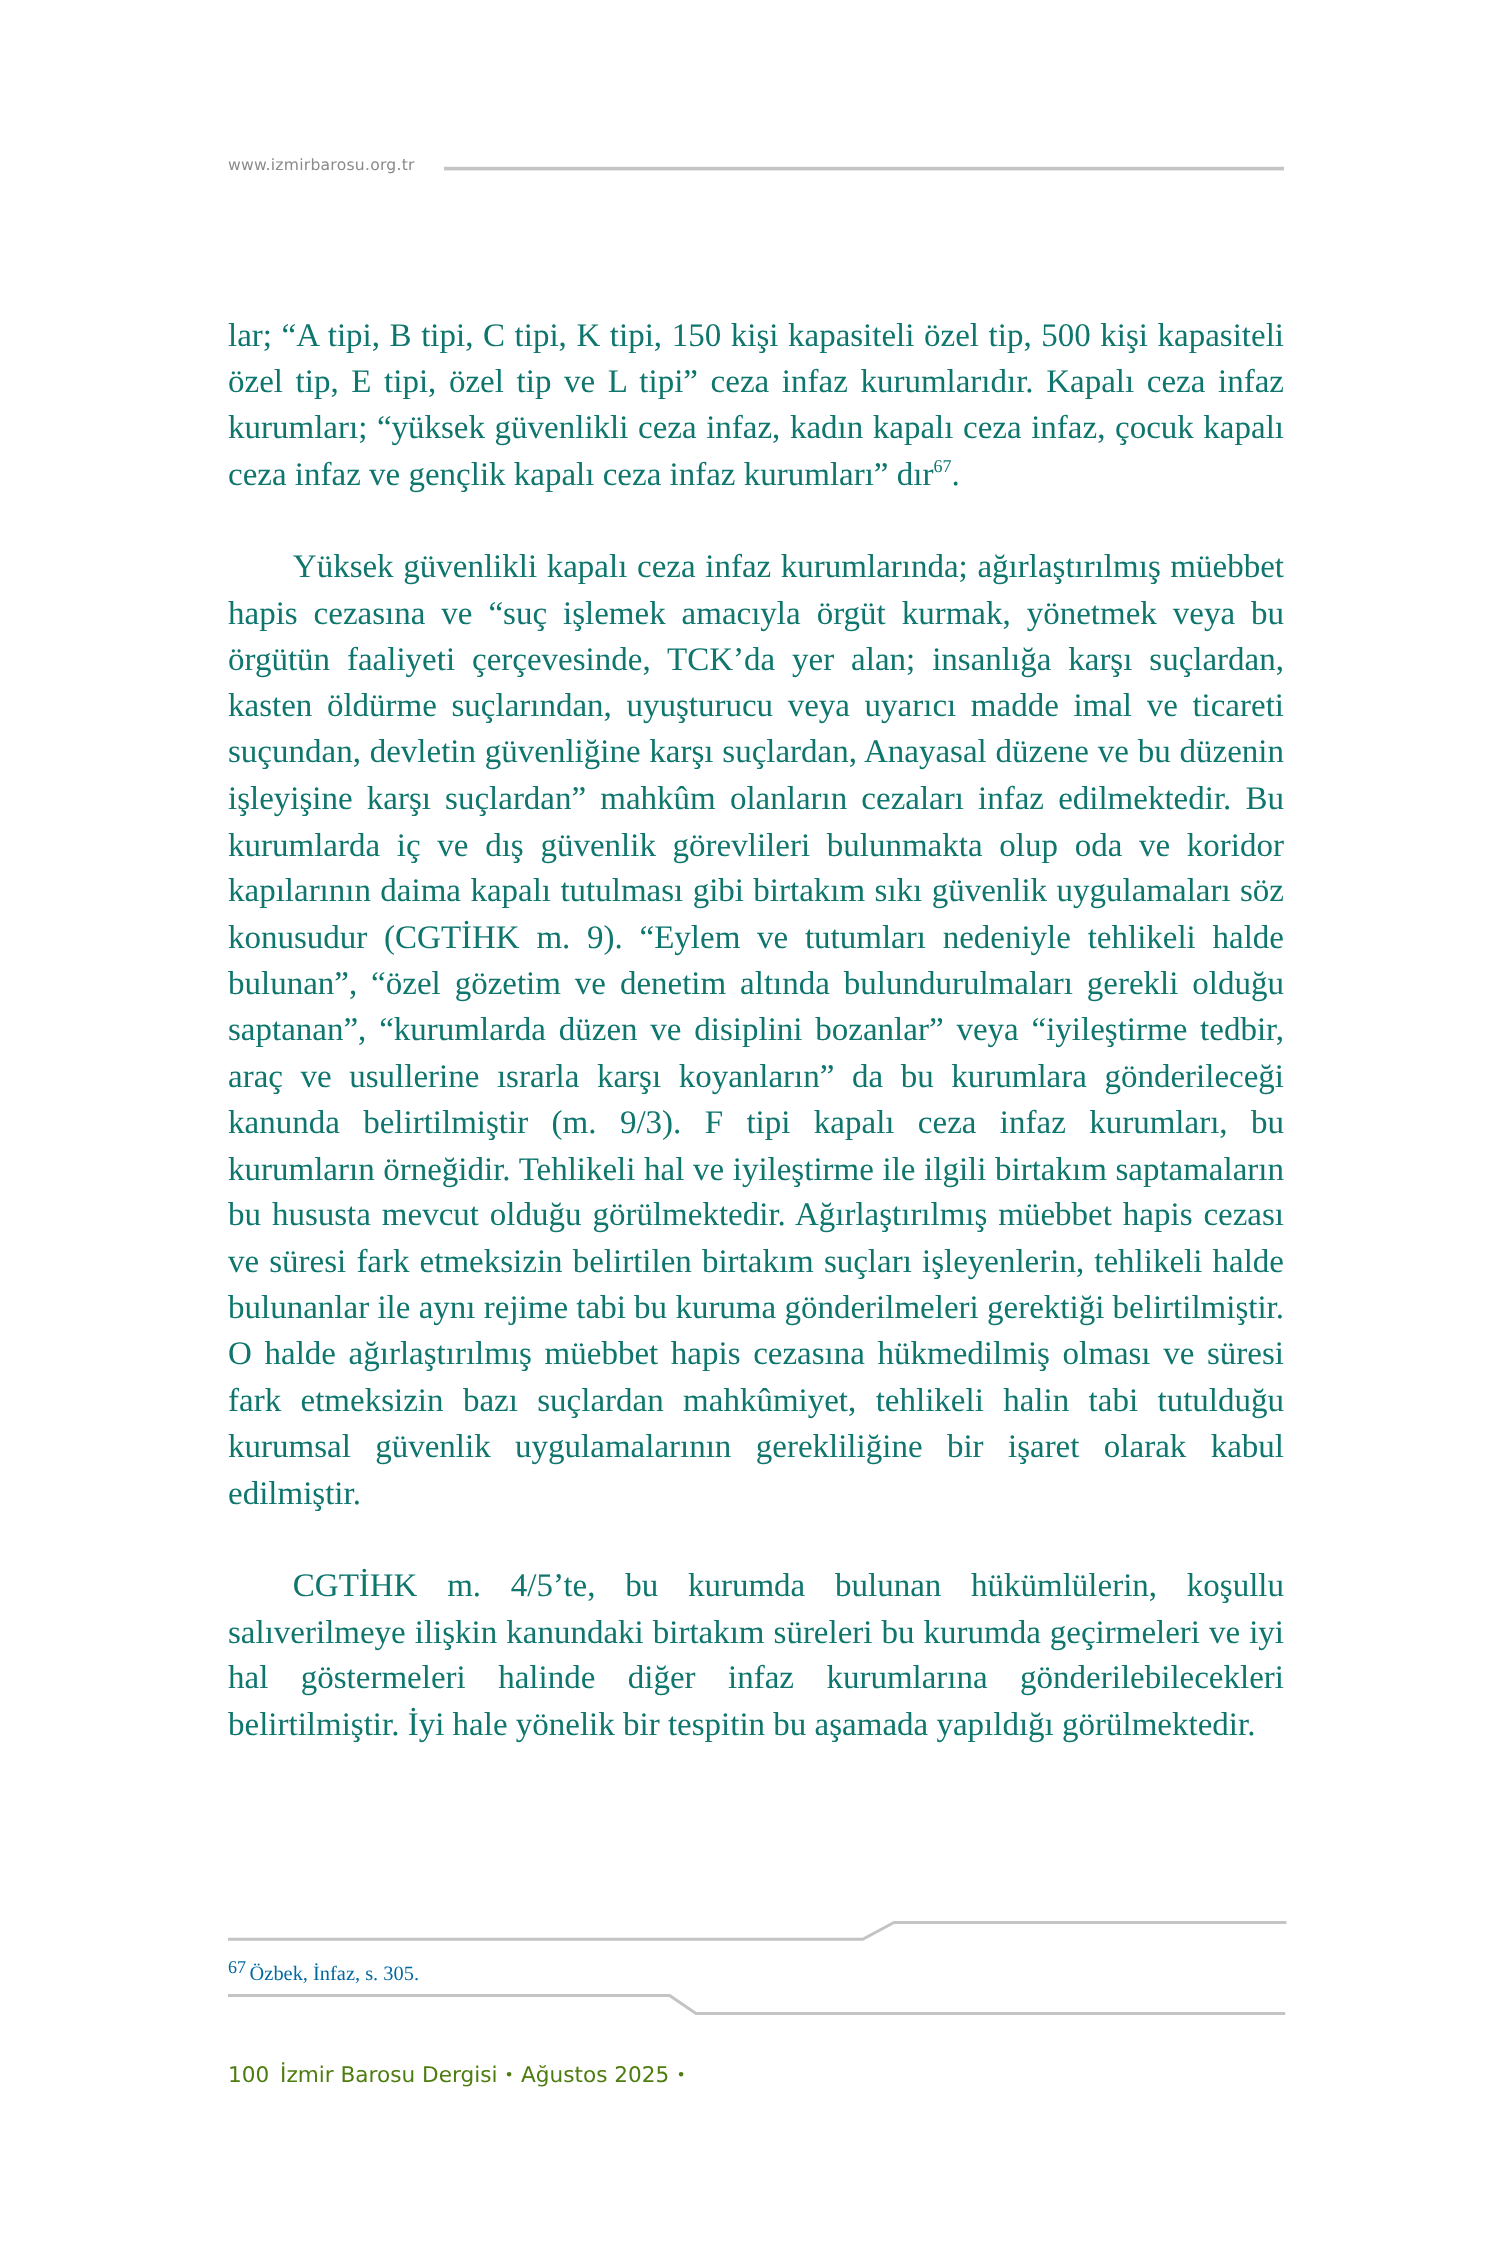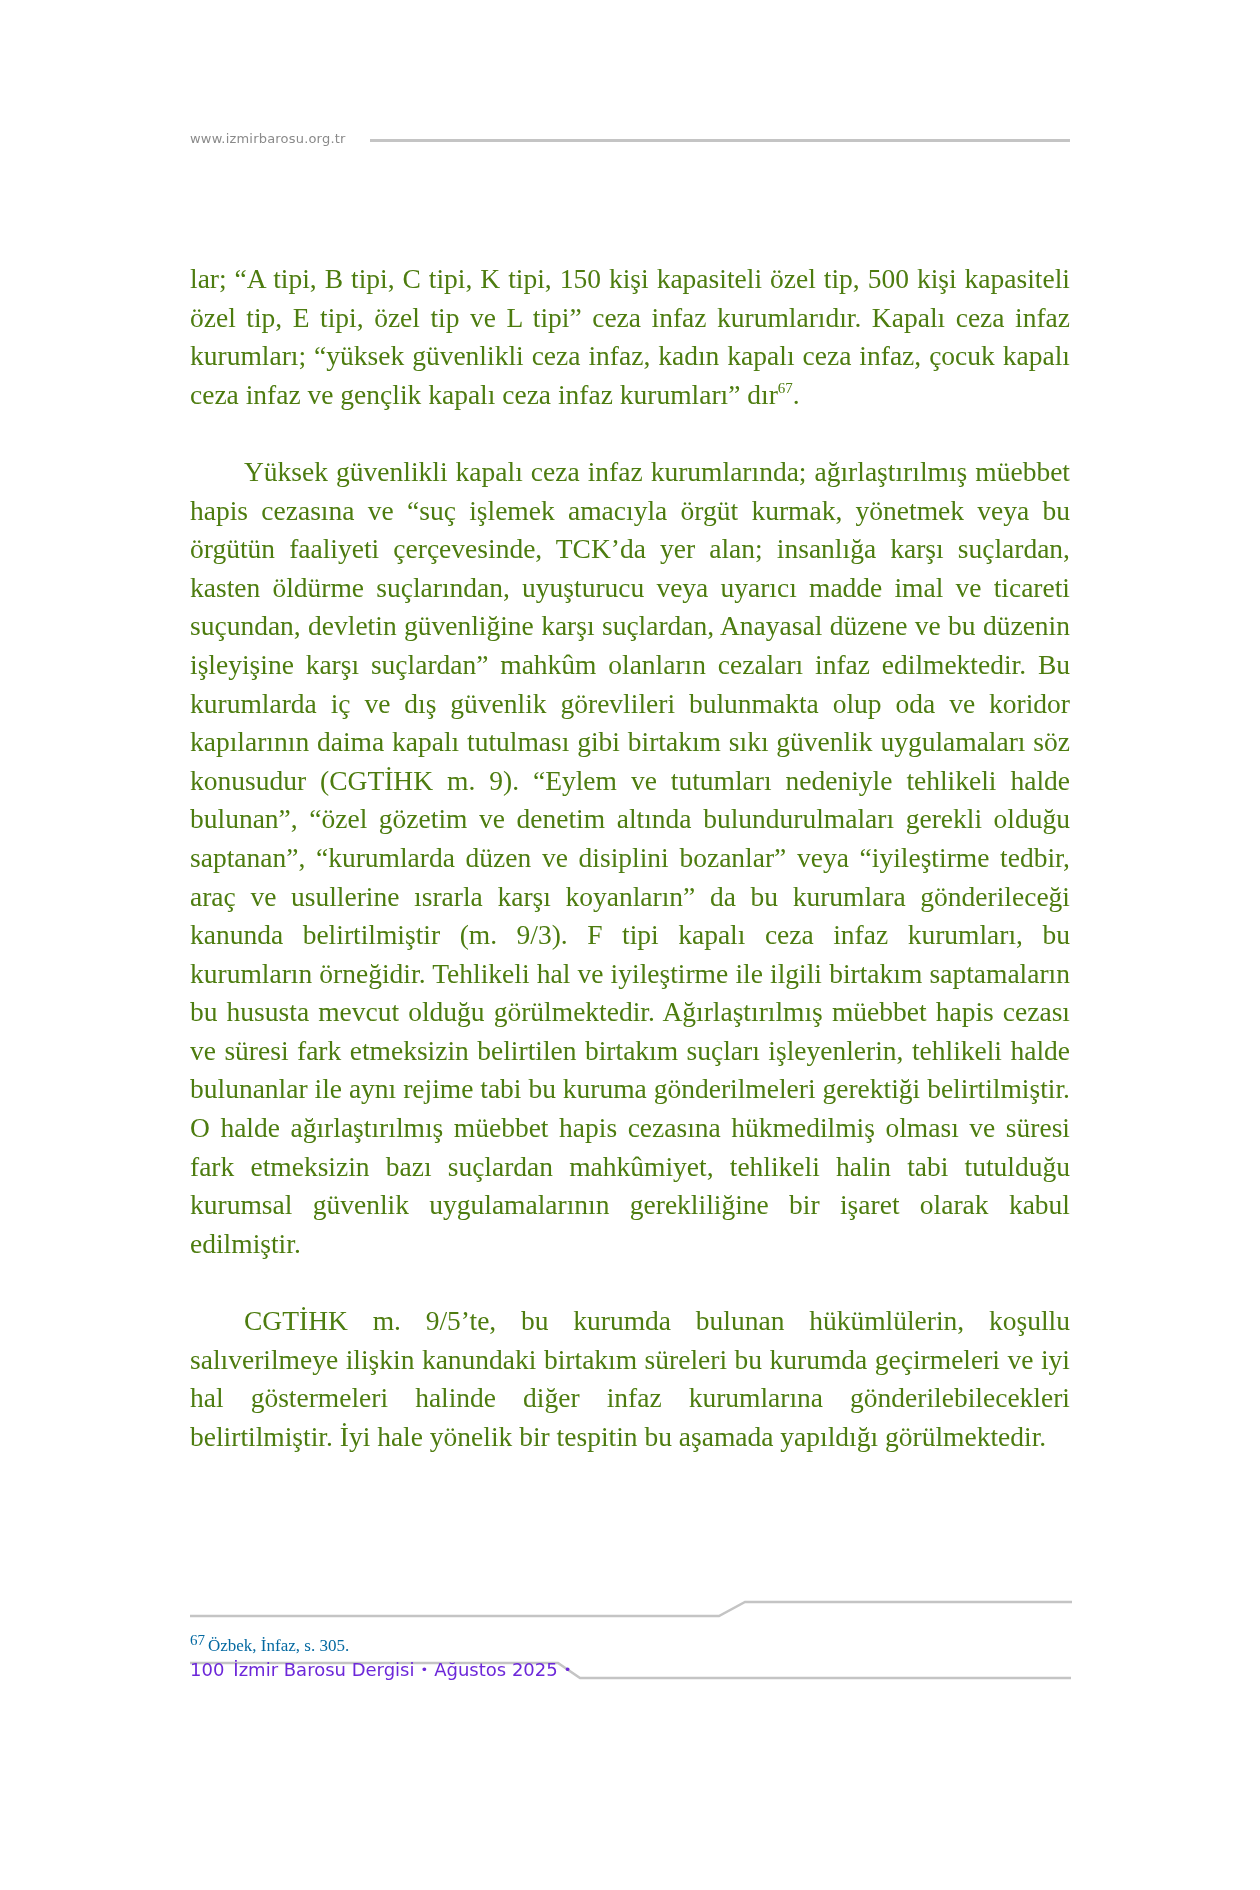--- a/index.html
+++ b/index.html
@@ -12,56 +12,56 @@
       letter-spacing: 0.2px; line-height: 20px; white-space: nowrap;
     }
     .header-rule {
       position: absolute; left: 370px; top: 123px; width: 700px; height: 3px;
       background: #c4c4c4;
     }
 
     .body-text {
       position: absolute; left: 190px; top: 244px; width: 880px;
       font-family: "Liberation Serif", serif; font-size: 27.5px; line-height: 38.6px;
-      color: #4d7c0f; text-align: justify; hyphens: manual;
+      color: #0f766e; text-align: justify; hyphens: manual;
     }
     .body-text p { margin: 0; }
     .body-text p + p { margin-top: 38.6px; }
     .body-text p.indent { text-indent: 54px; }
     .body-text sup { font-size: 15px; line-height: 0; vertical-align: 11px; }
 
     .rules { position: absolute; left: 0; top: 0; }
 
     .footnote {
       position: absolute; left: 190px; top: 1612px;
       font-family: "Liberation Serif", serif; font-size: 17px; color: #0369a1;
       line-height: 24px; white-space: nowrap;
     }
     .footnote .fn-num { font-size: 15px; vertical-align: 6px; margin-right: 3px; }
 
     .footer-line {
-      position: absolute; left: 190px; top: 1642px;
-      font-family: "DejaVu Sans", sans-serif; font-size: 18px; color: #6d28d9;
+      position: absolute; left: 190px; top: 1702px;
+      font-family: "DejaVu Sans", sans-serif; font-size: 18px; color: #4d7c0f;
       line-height: 24px; white-space: nowrap;
     }
     .footer-line .page-num { margin-right: 9px; }
     .footer-line .sep { margin: 0 6px; font-size: 13px; vertical-align: 2px; }
   </style>
 </head>
 <body>
 
 <div class="page">
 
   <div class="header-url">www.izmirbarosu.org.tr</div>
   <div class="header-rule"></div>
 
   <div class="body-text">
     <p><span>lar; “A tipi, B tipi, C tipi, K tipi, 150 kişi kapasiteli özel tip, 500 kişi kapasiteli özel tip, E tipi, özel tip ve L tipi” ceza infaz kurumlarıdır. Kapalı ceza infaz kurumları; “yüksek güvenlikli ceza infaz, kadın kapalı ceza infaz, çocuk kapalı ceza infaz ve gençlik kapalı ceza infaz kurumları” dır</span><sup>67</sup><span>.</span></p>
     <p class="indent">Yüksek güvenlikli kapalı ceza infaz kurumlarında; ağırlaştırılmış müebbet hapis cezasına ve “suç işlemek amacıyla örgüt kurmak, yönetmek veya bu örgütün faaliyeti çerçevesinde, TCK’da yer alan; insanlığa karşı suçlardan, kasten öldürme suçlarından, uyuşturucu veya uyarıcı madde imal ve ticareti suçundan, devletin güvenliğine karşı suçlardan, Anayasal düzene ve bu düzenin işleyişine karşı suçlardan” mahkûm olanların cezaları infaz edilmektedir. Bu kurumlarda iç ve dış güvenlik görevlileri bulunmakta olup oda ve koridor kapılarının daima kapalı tutulması gibi birtakım sıkı güvenlik uygulamaları söz konusudur (CGTİHK m. 9). “Eylem ve tutumları nedeniyle tehlikeli halde bulunan”, “özel gözetim ve denetim altında bulundurulmaları gerekli olduğu saptanan”, “kurumlarda düzen ve disiplini bozanlar” veya “iyileştirme tedbir, araç ve usullerine ısrarla karşı koyanların” da bu kurumlara gönderileceği kanunda belirtilmiştir (m. 9/3). F tipi kapalı ceza infaz kurumları, bu kurumların örneğidir. Tehlikeli hal ve iyileştirme ile ilgili birtakım saptamaların bu hususta mevcut olduğu görülmektedir. Ağırlaştırılmış müebbet hapis cezası ve süresi fark etmeksizin belirtilen birtakım suçları işleyenlerin, tehlikeli halde bulunanlar ile aynı rejime tabi bu kuruma gönderilmeleri gerektiği belirtilmiştir. O halde ağırlaştırılmış müebbet hapis cezasına hükmedilmiş olması ve süresi fark etmeksizin bazı suçlardan mahkûmiyet, tehlikeli halin tabi tutulduğu kurumsal güvenlik uygulamalarının gerekliliğine bir işaret olarak kabul edilmiştir.</p>
-    <p class="indent">CGTİHK m. 9/5’te, bu kurumda bulunan hükümlülerin, koşullu salıverilmeye ilişkin kanundaki birtakım süreleri bu kurumda geçirmeleri ve iyi hal göstermeleri halinde diğer infaz kurumlarına gönderilebilecekleri belirtilmiştir. İyi hale yönelik bir tespitin bu aşamada yapıldığı görülmektedir.</p>
+    <p class="indent">CGTİHK m. 4/5’te, bu kurumda bulunan hükümlülerin, koşullu salıverilmeye ilişkin kanundaki birtakım süreleri bu kurumda geçirmeleri ve iyi hal göstermeleri halinde diğer infaz kurumlarına gönderilebilecekleri belirtilmiştir. İyi hale yönelik bir tespitin bu aşamada yapıldığı görülmektedir.</p>
   </div>
 
   <svg class="rules" width="1260" height="1890">
     <polyline points="190,1600 719,1600 745,1586 1072,1586" fill="none" stroke="#c4c4c4" stroke-width="2.5"></polyline>
     <polyline points="190,1647 558,1647 580,1662 1071,1662" fill="none" stroke="#c4c4c4" stroke-width="2.5"></polyline>
   </svg>
 
   <div class="footnote">
     <span class="fn-num">67</span><span>Özbek, İnfaz, s. 305.</span>
   </div>

